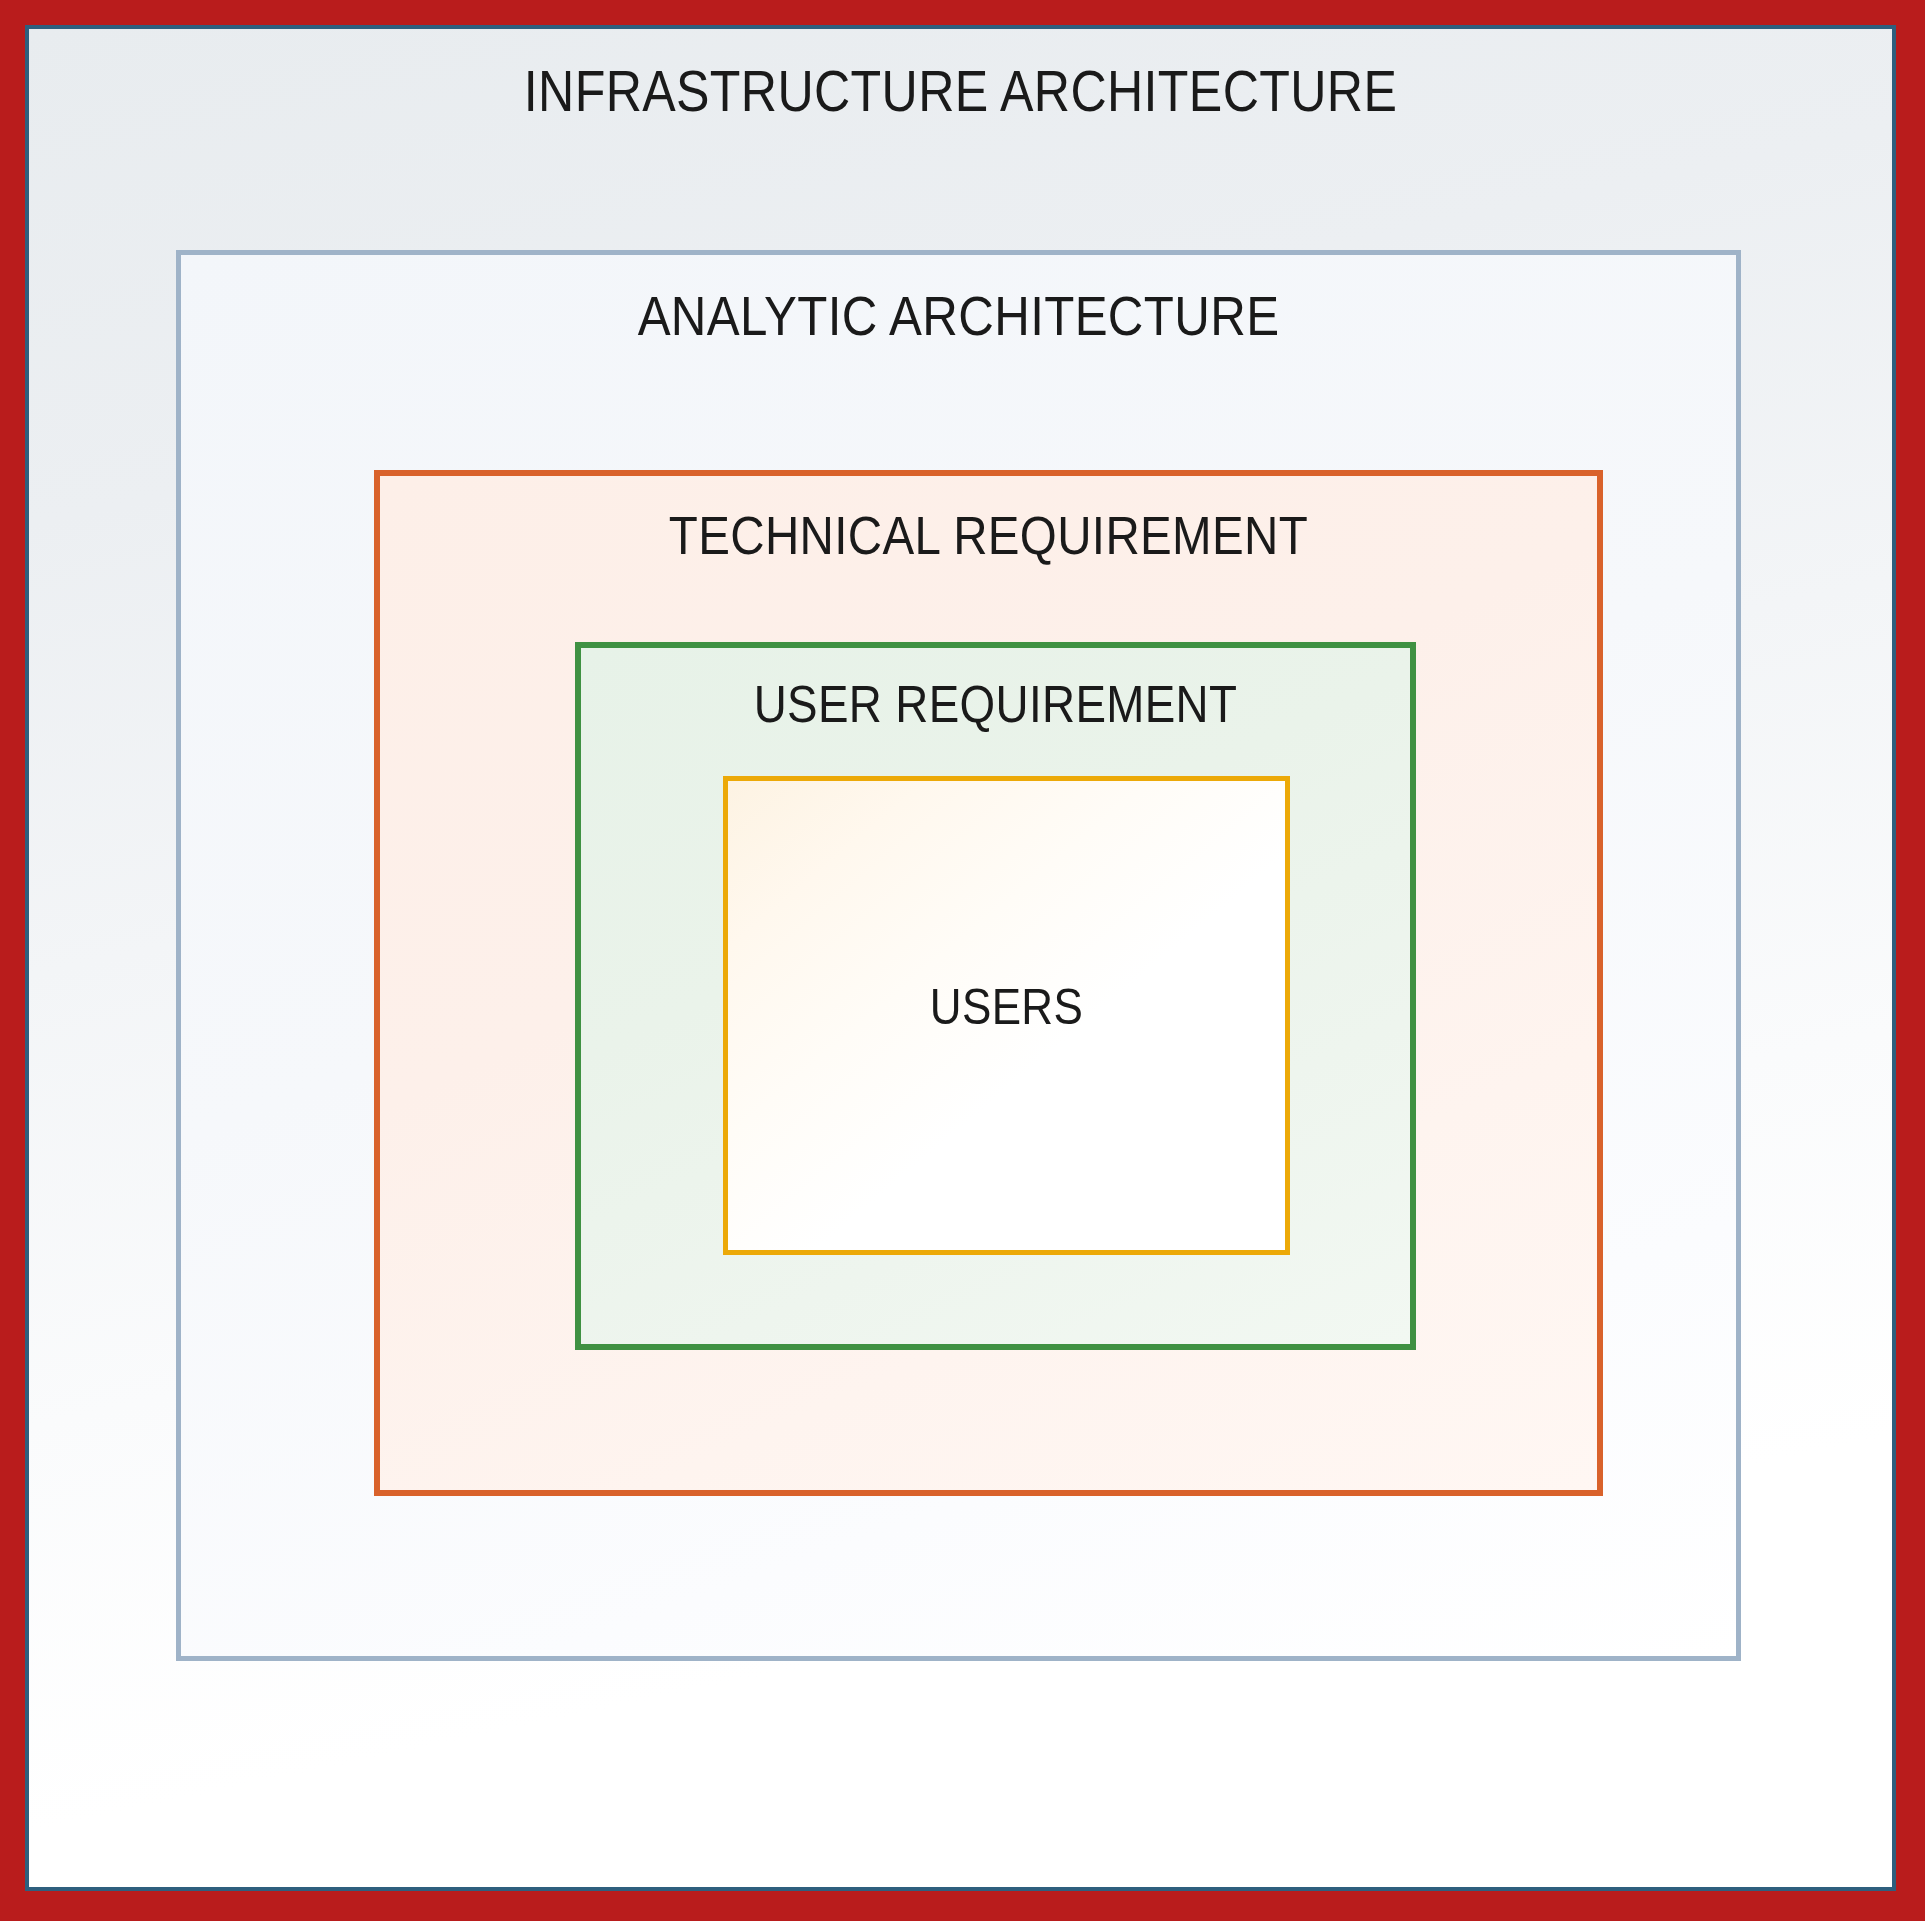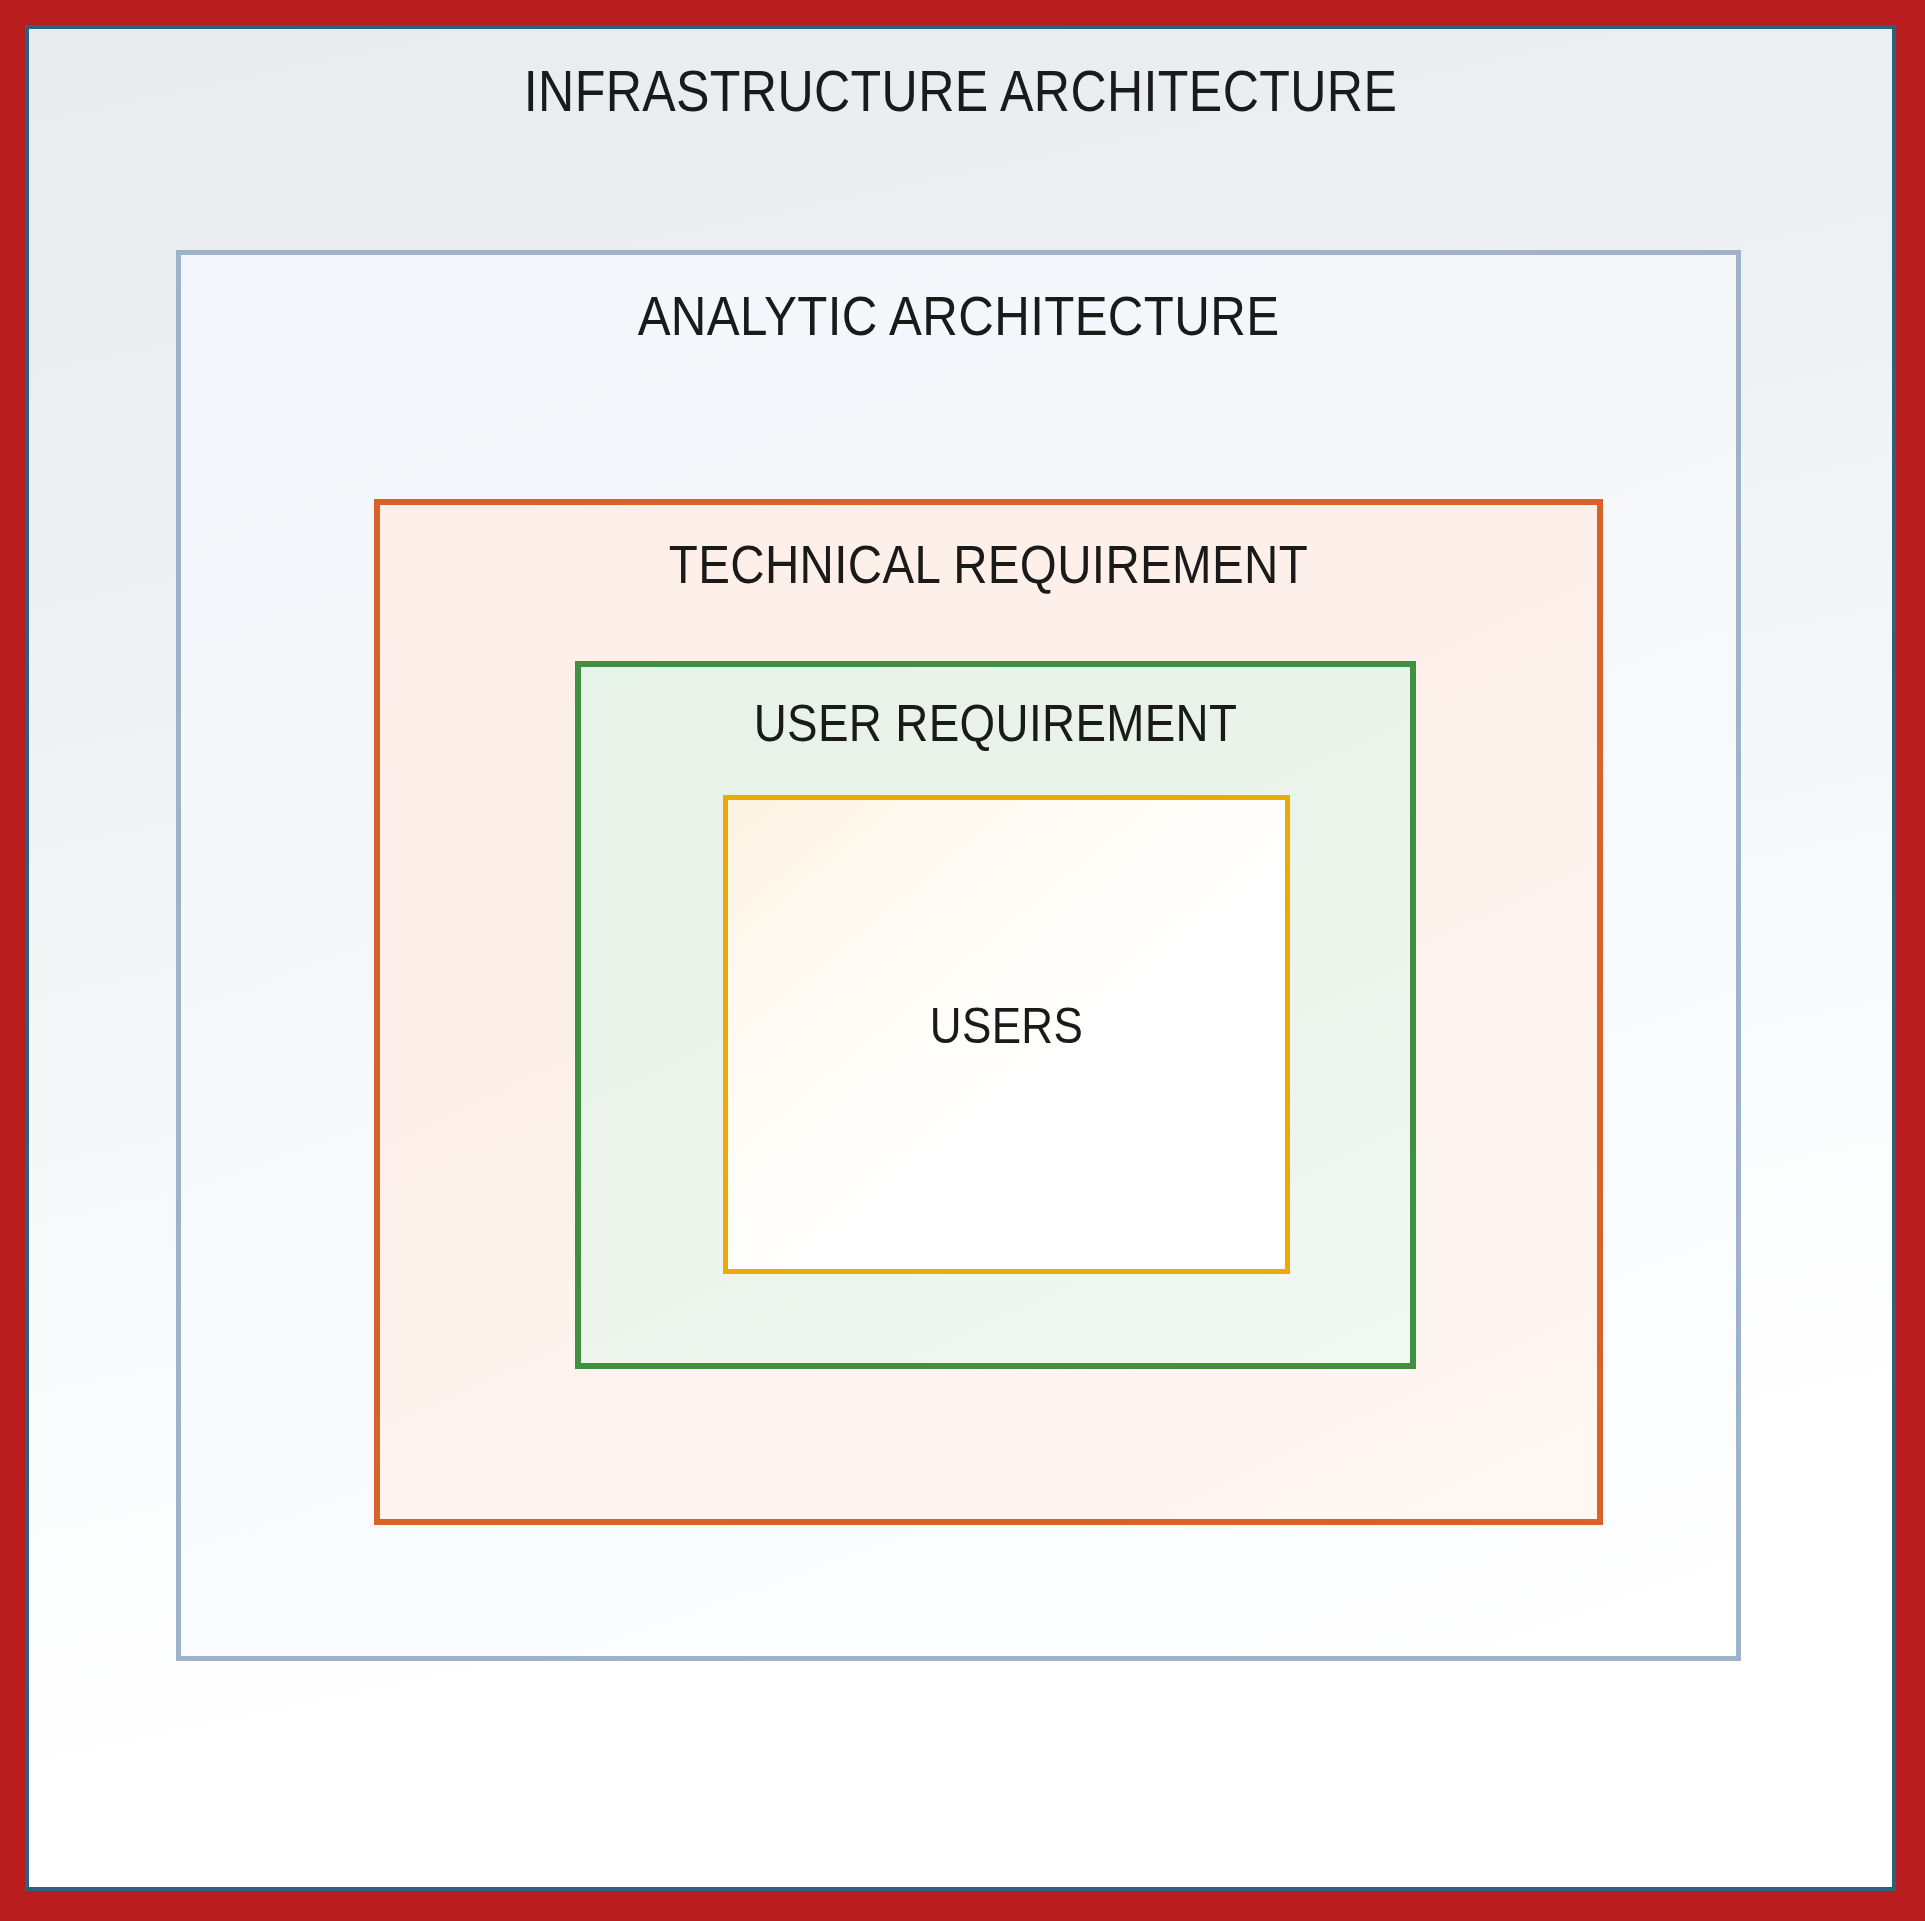--- a/index.html
+++ b/index.html
@@ -85,31 +85,30 @@
     left: 193px;
     top: 215px;
     width: 1229px;
     height: 1026px;
     border: 6.3px solid #d9622b;
     background: linear-gradient(155deg,
                 #fdefe8 0%,
                 #fdf0ea 40%,
                 #fef4ef 72%,
                 #fff7f3 100%);
-    margin-top: 29px;
   }
   #layer-technical > .layer-label {
     top: 32px;
     font-size: 54px;
   }
 
   
   #layer-user-requirement {
     left: 195px;
-    top: 156px;
+    top: 166px;
     width: 841px;
     height: 708px;
     border: 6.3px solid #3f9142;
     background: linear-gradient(155deg,
                 #e7f2e8 0%,
                 #eaf3ea 38%,
                 #eef5ee 70%,
                 #f2f8f2 100%);
   }
   #layer-user-requirement > .layer-label {

